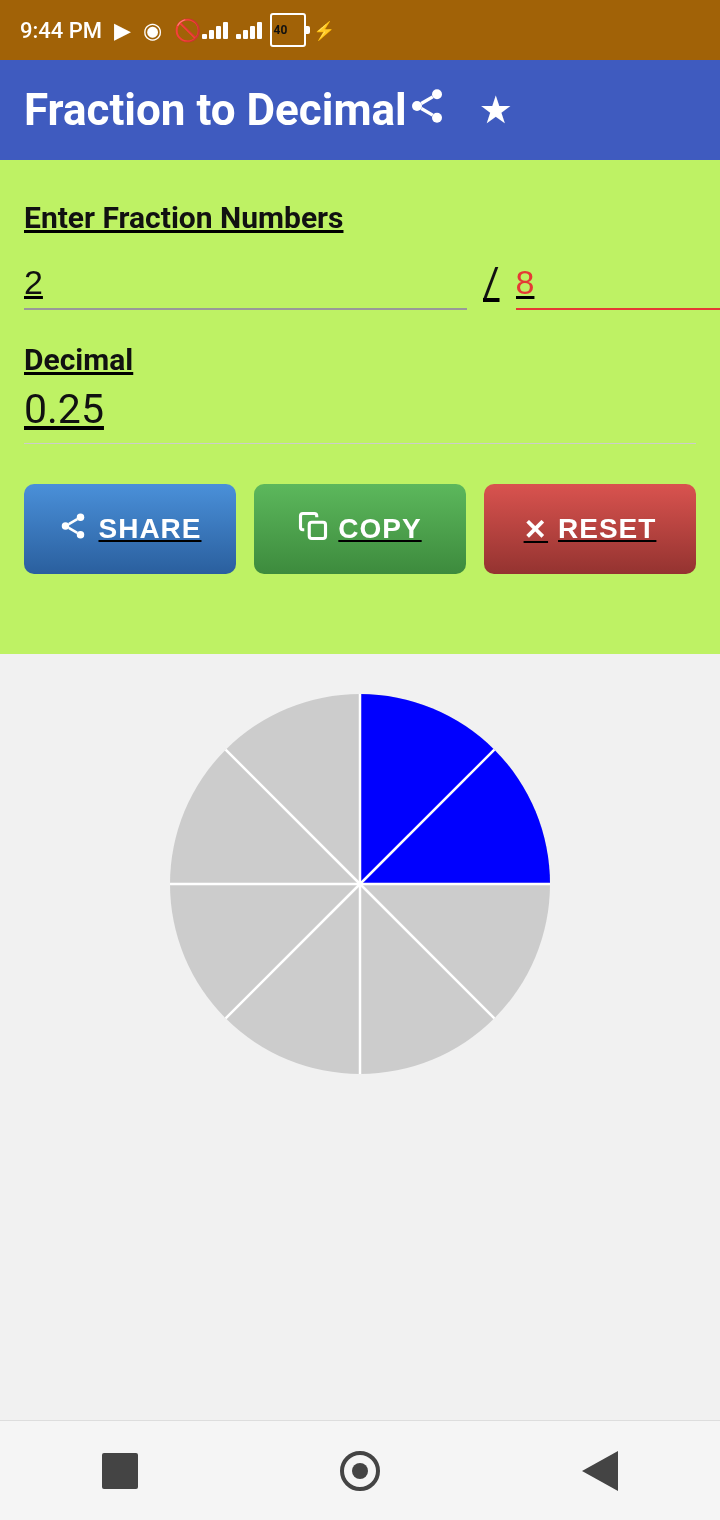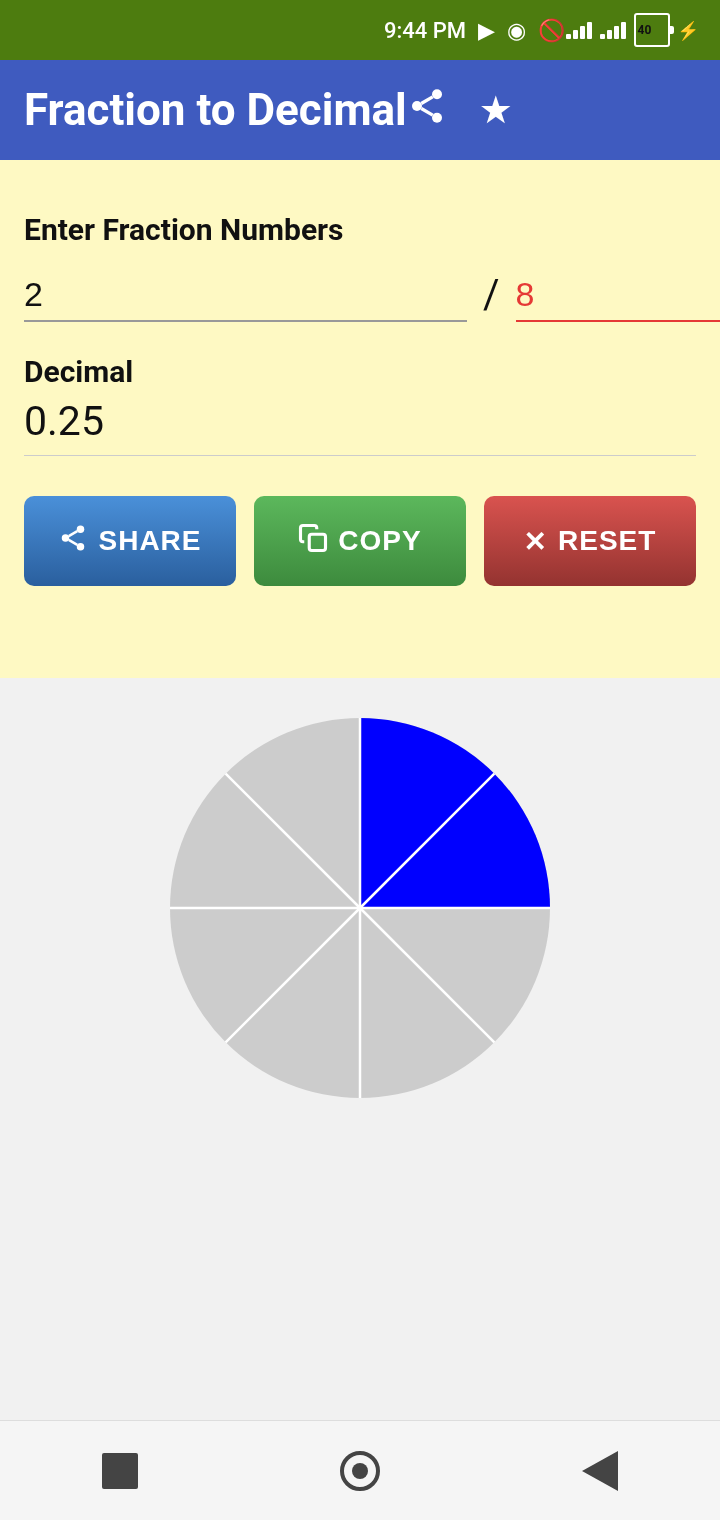--- a/index.html
+++ b/index.html
@@ -10,24 +10,24 @@
       min-height: 1520px;
       background: #f1f1f1;
       font-family: 'Roboto', Arial, sans-serif;
       overflow-x: hidden;
     }
 
     
     .status-bar {
       width: 720px;
       height: 60px;
-      background: #4d7c0f;
-      display: flex;
-      align-items: center;
-      justify-content: flex-end;
+      background: #a16207;
+      display: flex;
+      align-items: center;
+      justify-content: flex-start;
       padding: 0 20px;
       color: white;
       font-size: 22px;
       font-weight: 500;
     }
     .status-left { display: flex; align-items: center; gap: 12px; }
     .status-right { display: flex; align-items: center; gap: 8px; }
     .signal-bars { display: flex; align-items: flex-end; gap: 2px; }
     .signal-bars span {
       background: white;
@@ -84,22 +84,23 @@
       gap: 32px;
     }
     .app-bar-icon {
       font-size: 38px;
       color: white;
       cursor: pointer;
     }
 
     
     .content {
-      background: #fef9c3;
-      padding: 52px 24px;
+      background: #bef264;
+      padding: 40px 24px;
+      text-decoration: underline;
     }
 
     .section-label {
       font-size: 30px;
       font-weight: bold;
       color: #111;
       margin-bottom: 24px;
     }
 
     .fraction-row {

